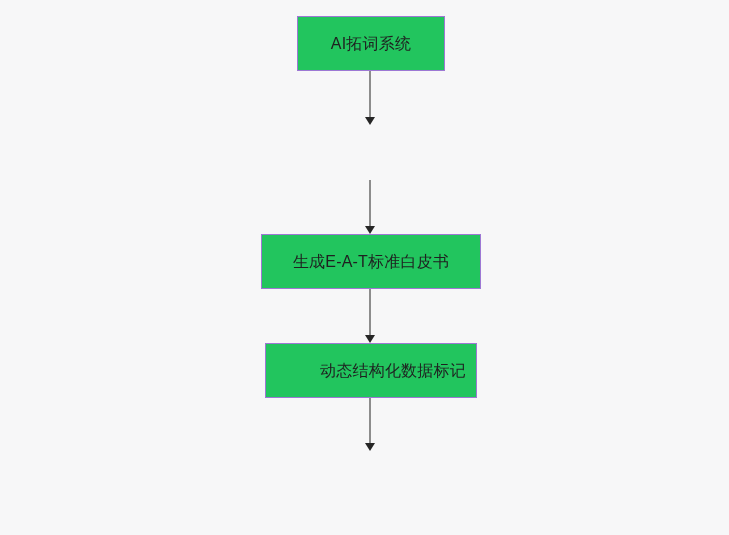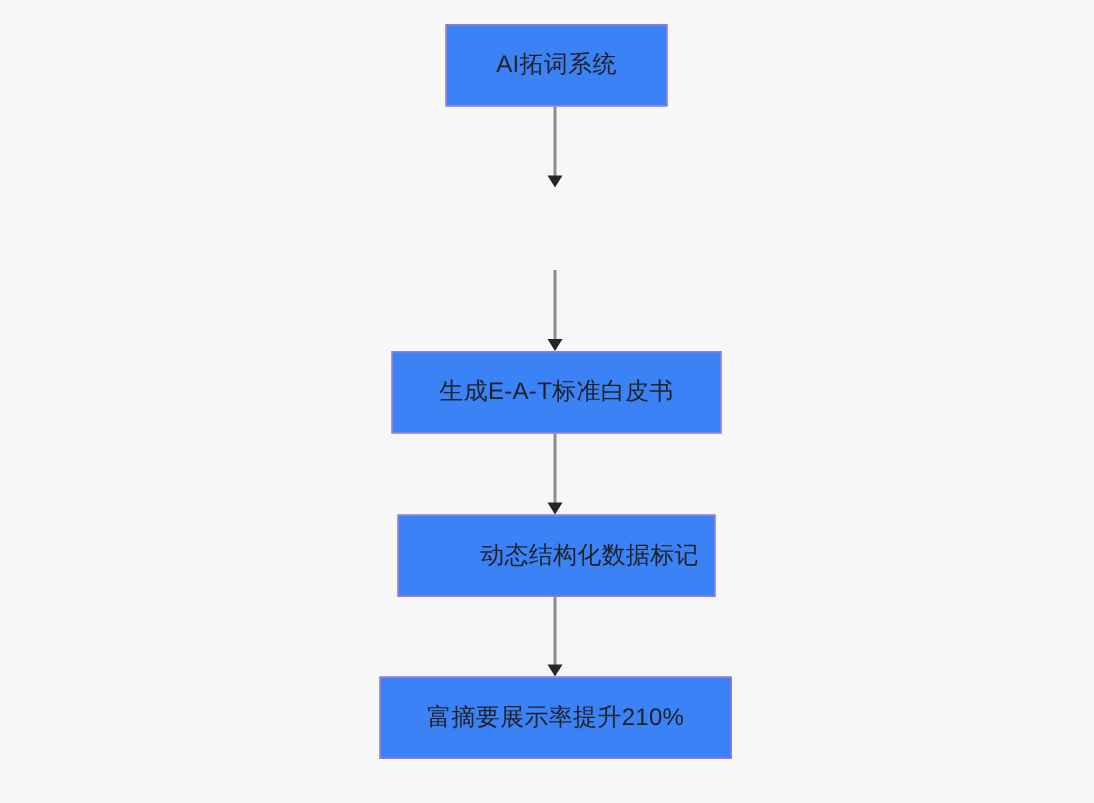--- a/index.html
+++ b/index.html
@@ -14,21 +14,21 @@
     overflow: hidden;
   }
   #flowchart {
     position: relative;
     width: 729px;
     height: 535px;
   }
   .node {
     position: absolute;
     box-sizing: border-box;
-    background: #3b82f6;
+    background: #22c55e;
     border: 1.4px solid #9d78d4;
     display: flex;
     align-items: center;
     justify-content: center;
     color: #1f2020;
     font-size: 16px;
     line-height: 1.2;
     letter-spacing: 0.2px;
     white-space: nowrap;
     user-select: none;
@@ -88,17 +88,14 @@
 
   <div class="node" style="left:265px; top:343px; width:212px; height:55px;padding-left:44px;">
     <span class="node-label">动态结构化数据标记</span>
   </div>
 
   <div class="edge" style="left:360px; top:398px; height:53px;">
     <div class="edge-line"></div>
     <div class="edge-arrow"></div>
   </div>
 
-  <div class="node" style="left:253px; top:451px; width:235px; height:55px;">
-    <span class="node-label">富摘要展示率提升210%</span>
-  </div>
 
 </div>
 
 </body></html>

